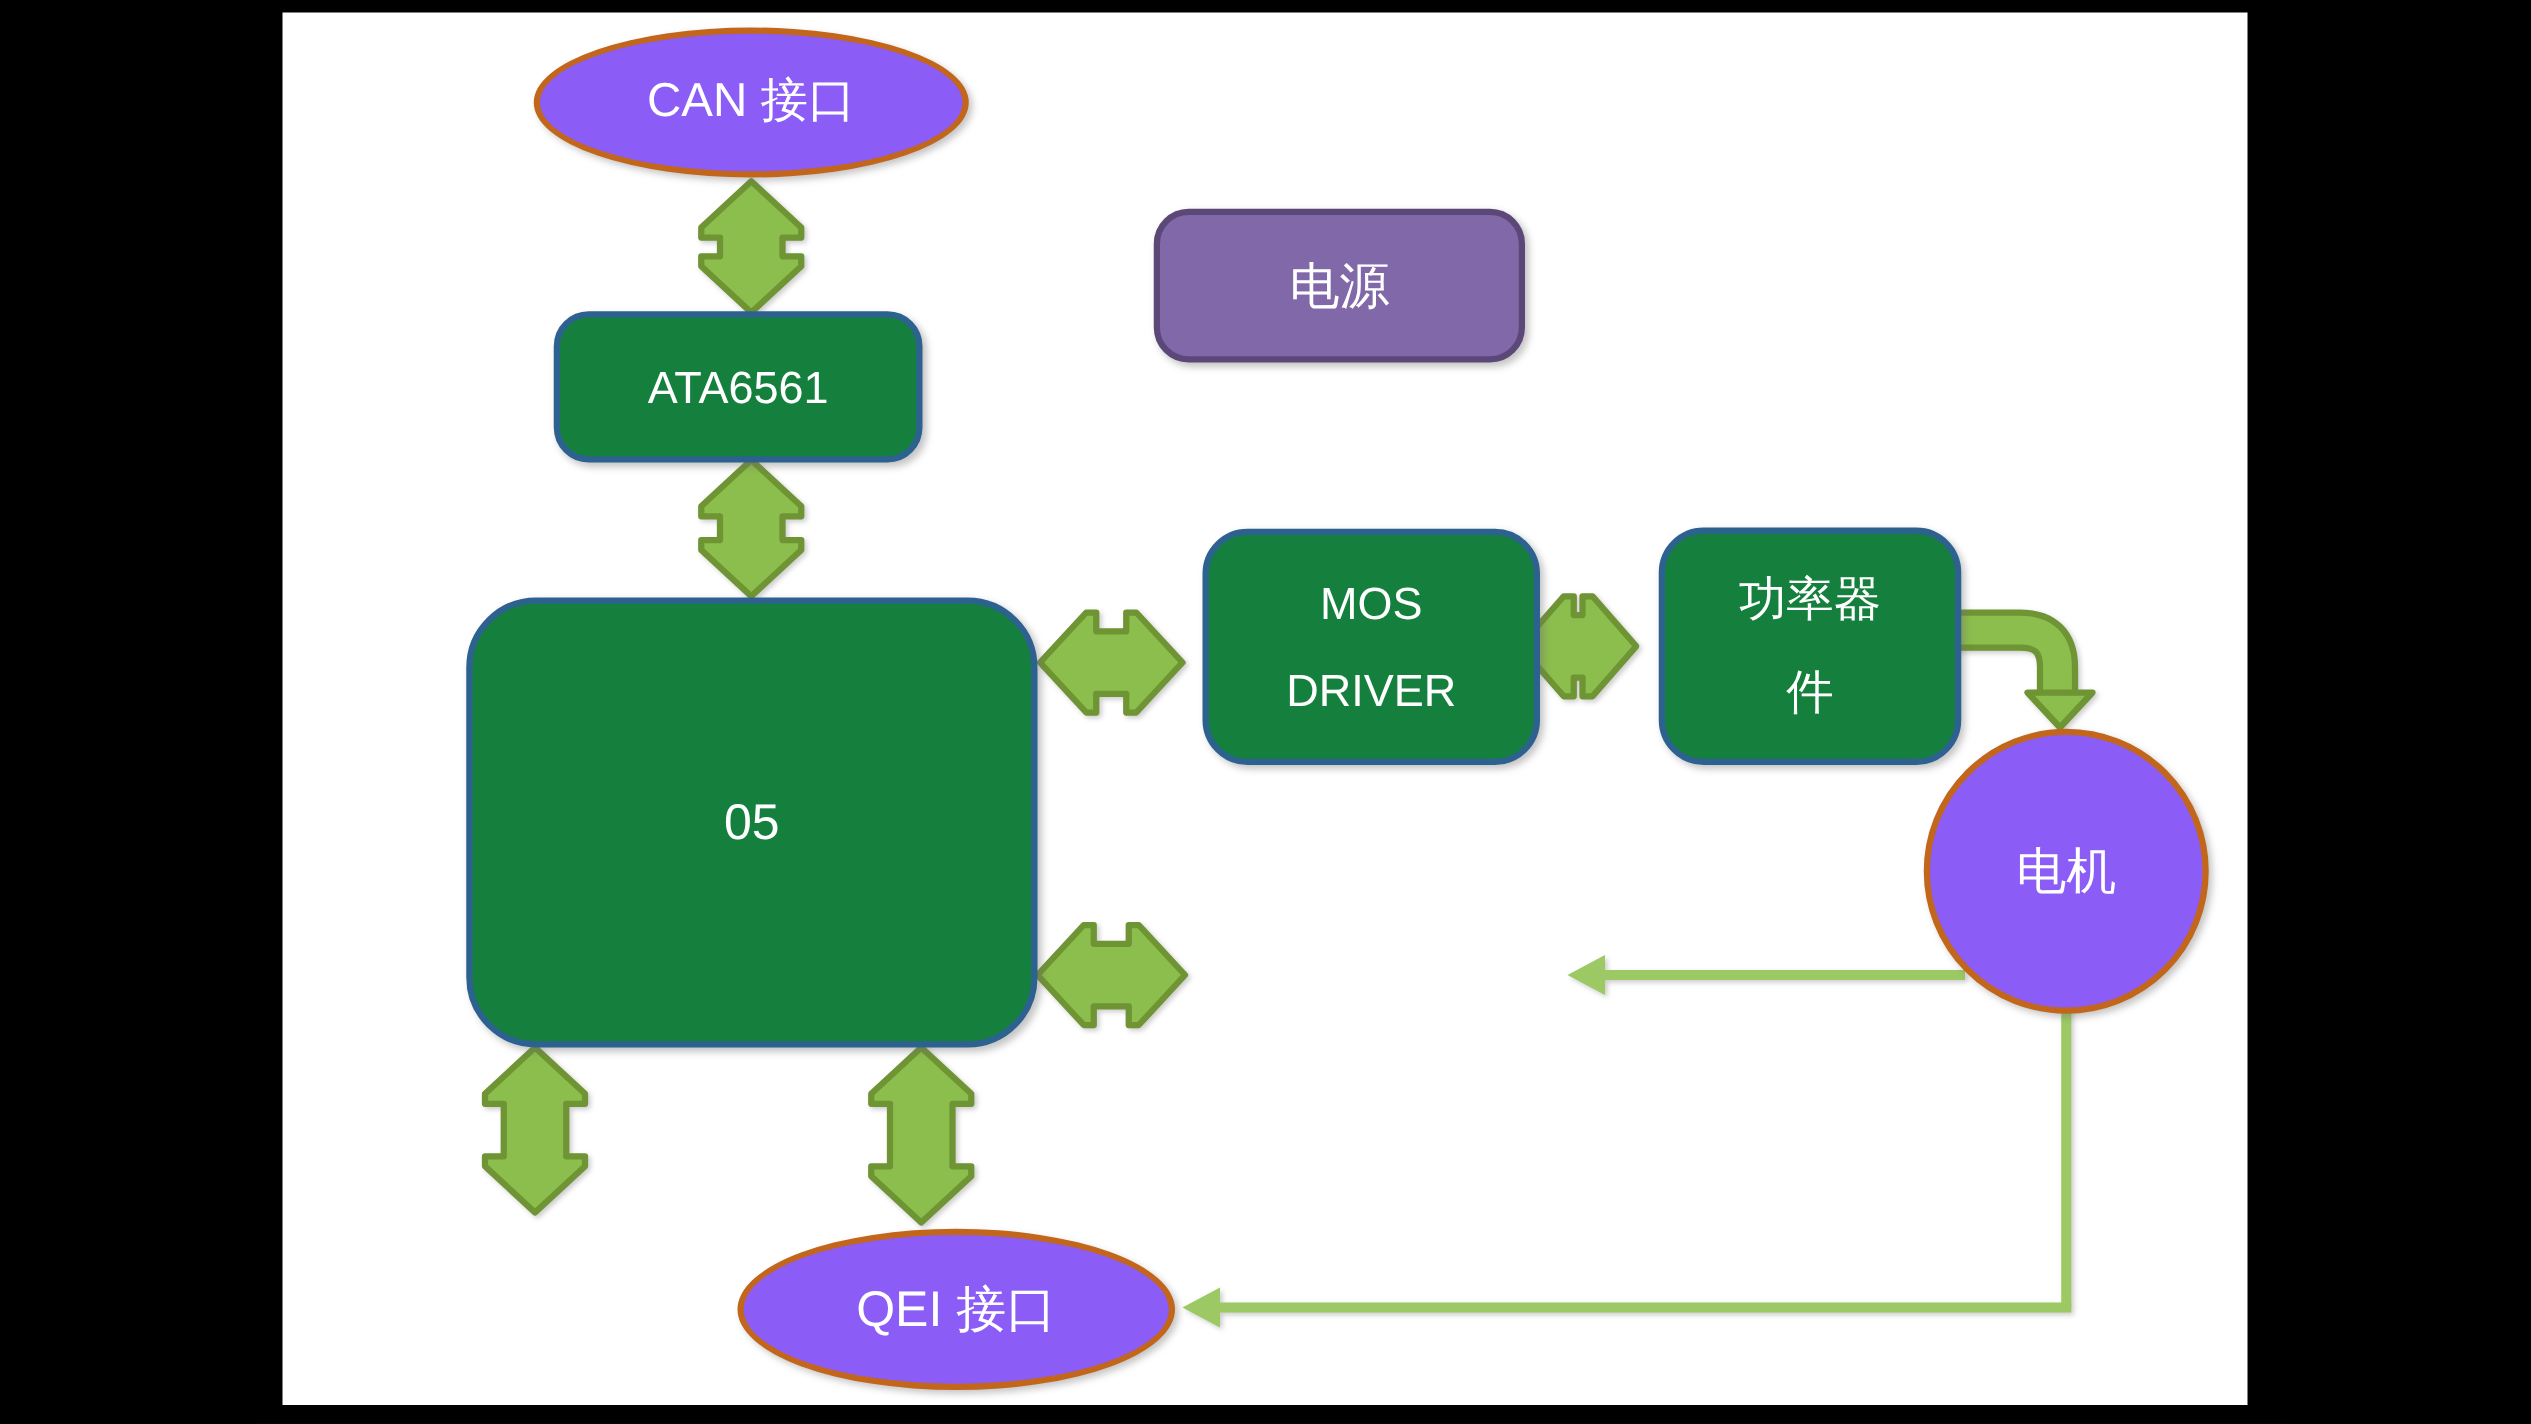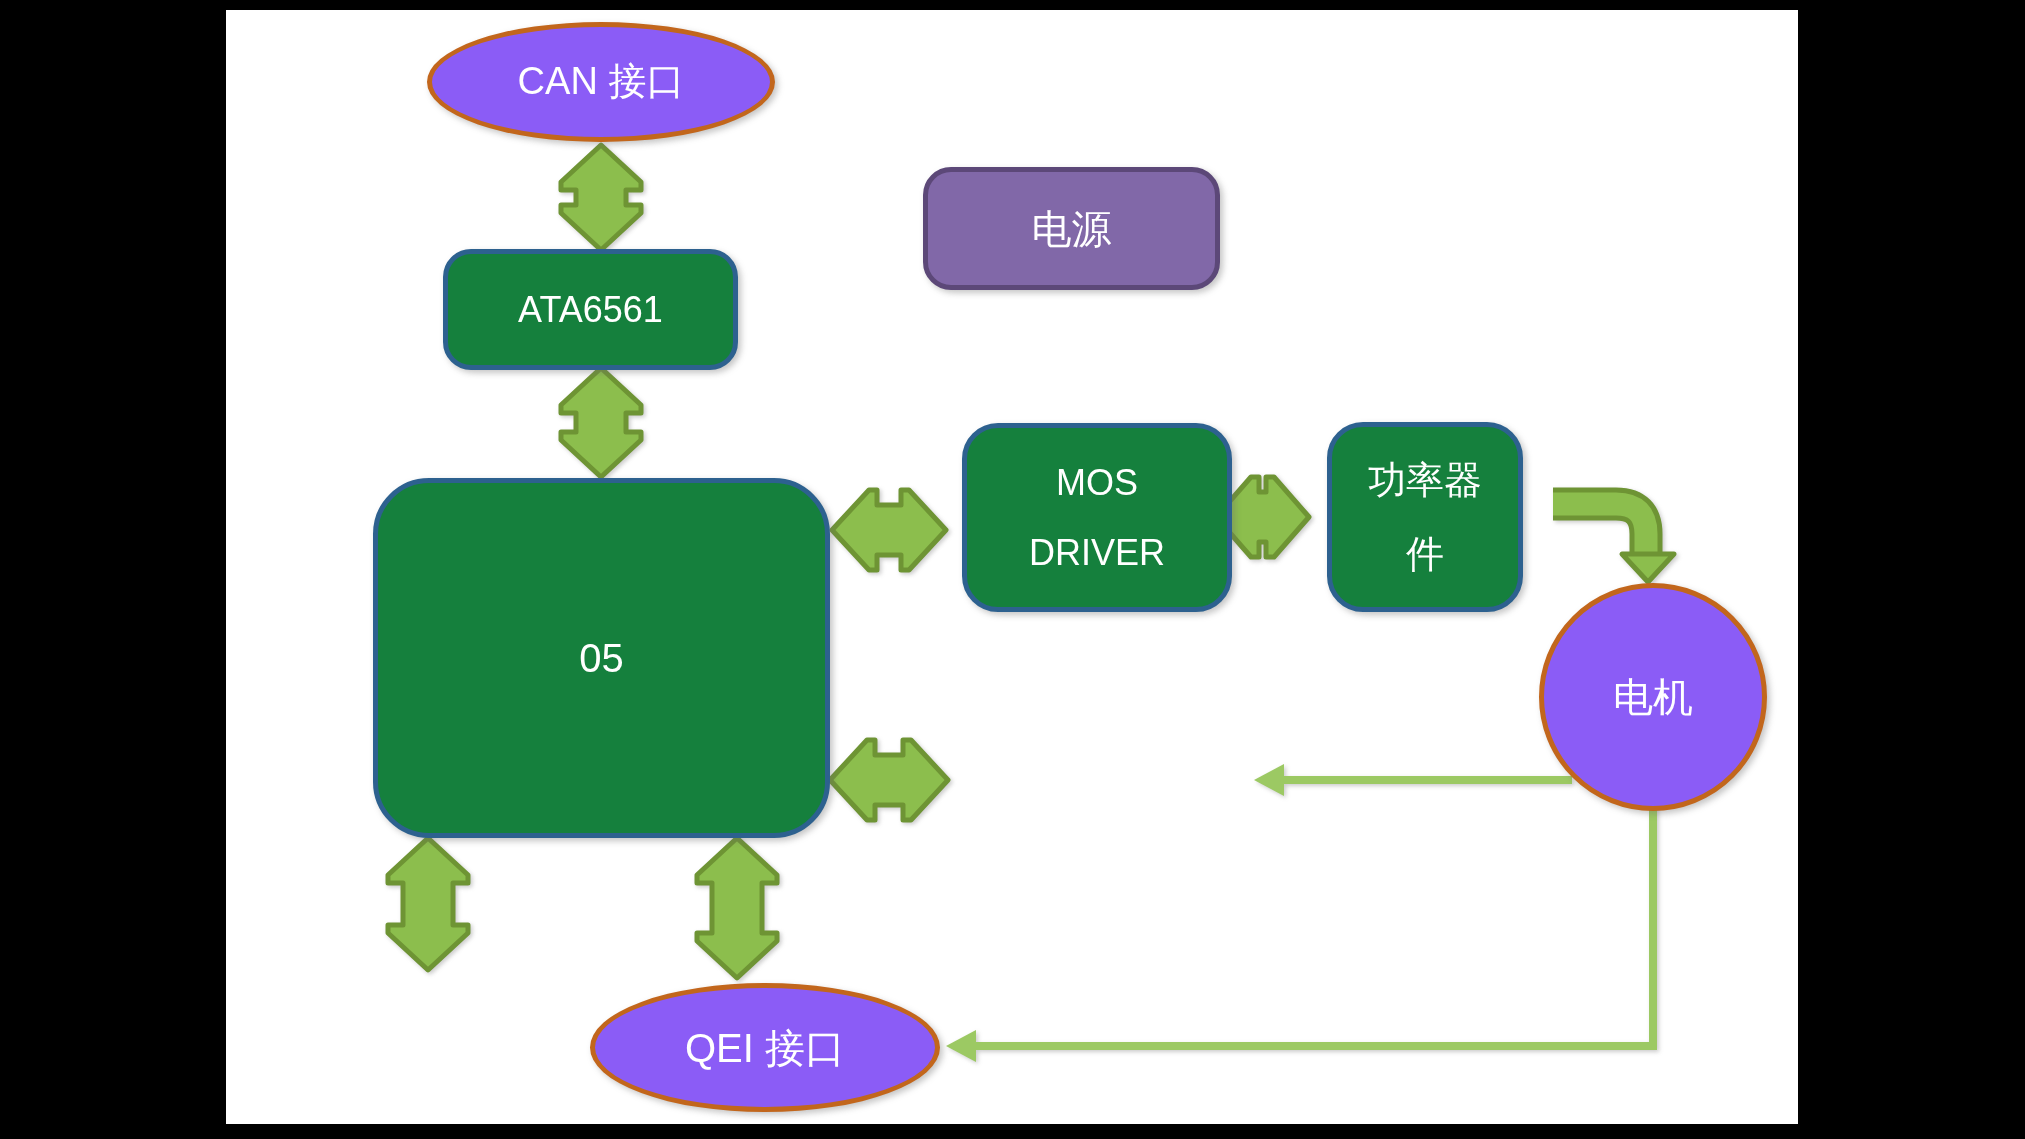--- a/index.html
+++ b/index.html
@@ -18,21 +18,21 @@
   .blue{background:#15803d;border:5px solid #2D618F;}
   .orange{background:#8b5cf6;border:5px solid #C2661C;}
   .purple{background:#8168A8;border:5px solid #5C4878;}
   .ellipse{border-radius:50%;}
 
   #node-can{left:427px;top:22px;width:348px;height:120px;font-size:38px;}
   #node-ata{left:443px;top:249px;width:295px;height:121px;border-radius:28px;font-size:36px;}
   #node-power{left:923px;top:167px;width:297px;height:123px;border-radius:28px;font-size:40px;}
   #node-mcu{left:373px;top:478px;width:457px;height:360px;border-radius:56px;font-size:40px;line-height:70px;}
   #node-mos{left:938px;top:423px;width:270px;height:189px;border-radius:36px;font-size:36px;line-height:70px;margin-left:24px;}
-  #node-pwrdev{left:1327px;top:422px;width:196px;height:190px;border-radius:36px;font-size:38px;line-height:74px;}
+  #node-pwrdev{left:1327px;top:422px;width:242px;height:190px;border-radius:36px;font-size:38px;line-height:74px;}
   #node-motor{left:1539px;top:583px;width:228px;height:228px;font-size:40px;}
   #node-mcp{left:950px;top:715px;width:300px;height:125px;border-radius:28px;font-size:36px;}
   #node-limit{left:255px;top:972px;width:312px;height:130px;font-size:40px;}
   #node-qei{left:590px;top:983px;width:350px;height:129px;font-size:40px;}
 </style>
 </head>
 <body>
 
 <div id="stage">
   <div id="canvas-bg"></div>

